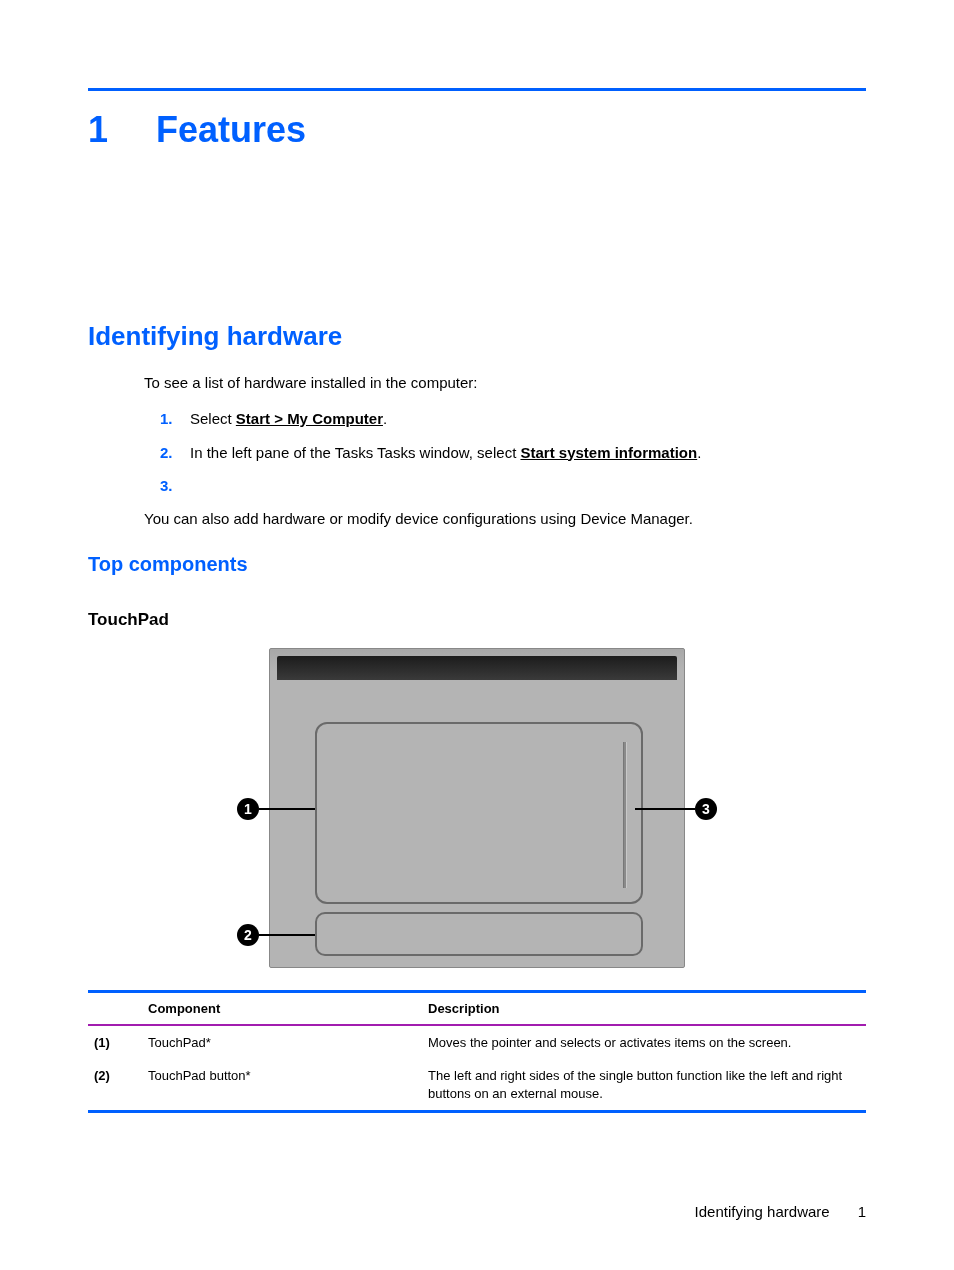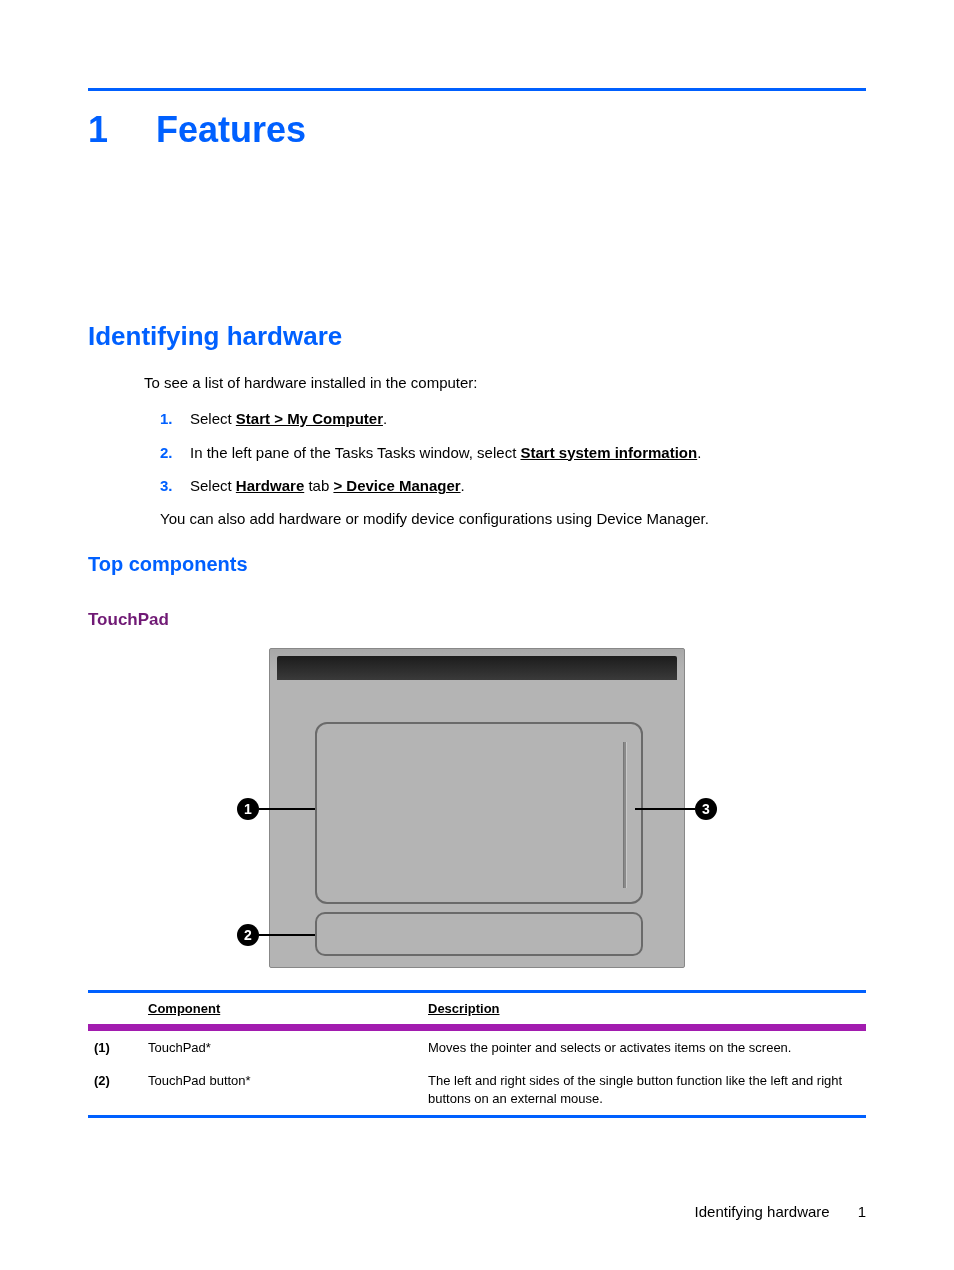--- a/index.html
+++ b/index.html
@@ -49,34 +49,34 @@
   }
   .step-num {
     color: #0060ff;
     font-weight: bold;
     width: 30px;
     flex-shrink: 0;
   }
   .bold { font-weight: bold; text-decoration: underline; }
   .outro {
     font-size: 15px;
-    margin-left: 72px;
+    margin-left: 56px;
     margin-top: 6px;
     margin-bottom: 26px;
   }
   .subsection-heading {
     font-size: 20px;
     font-weight: bold;
     color: #0060ff;
     margin-bottom: 34px;
   }
   .subsubsection-heading {
     font-size: 17px;
     font-weight: bold;
-    color: #701a75;
+    color: #000000;
     margin-bottom: 18px;
   }
   .diagram-wrap {
     display: flex;
     justify-content: center;
     margin-bottom: 22px;
     position: relative;
   }
   .diagram {
     position: relative;
@@ -151,22 +151,21 @@
     width: 100%;
     border-collapse: collapse;
     font-size: 13px;
     border-top: 3px solid #0060ff;
     border-bottom: 3px solid #0060ff;
   }
   .component-table th {
     text-align: left;
     font-weight: bold;
     padding: 8px 6px;
-    border-bottom: 7px solid #a21caf;
-    text-decoration: underline;
+    border-bottom: 2px solid #a21caf;
   }
   .component-table td {
     padding: 8px 6px;
     vertical-align: top;
     line-height: 1.35;
   }
   .col-idx { width: 54px; font-weight: bold; }
   .col-comp { width: 280px; }
 
   .footer {
@@ -203,23 +202,20 @@
       </span>
     </li>
     <li>
       <span class="step-num">2.</span>
       <span>
         <span>In the left pane of the Tasks Tasks window, select </span><span class="bold">Start system information</span><span>.</span>
       </span>
     </li>
     <li>
       <span class="step-num">3.</span>
-      <span>
-        <span>Select </span><span class="bold">Hardware</span><span> tab </span><span class="bold">&gt; Device Manager</span><span>.</span>
-      </span>
     </li>
   </ol>
 
   <p class="outro">You can also add hardware or modify device configurations using Device Manager.</p>
 
   <h3 class="subsection-heading">Top components</h3>
   <h4 class="subsubsection-heading">TouchPad</h4>
 
   <div class="diagram-wrap">
     <div class="diagram">

